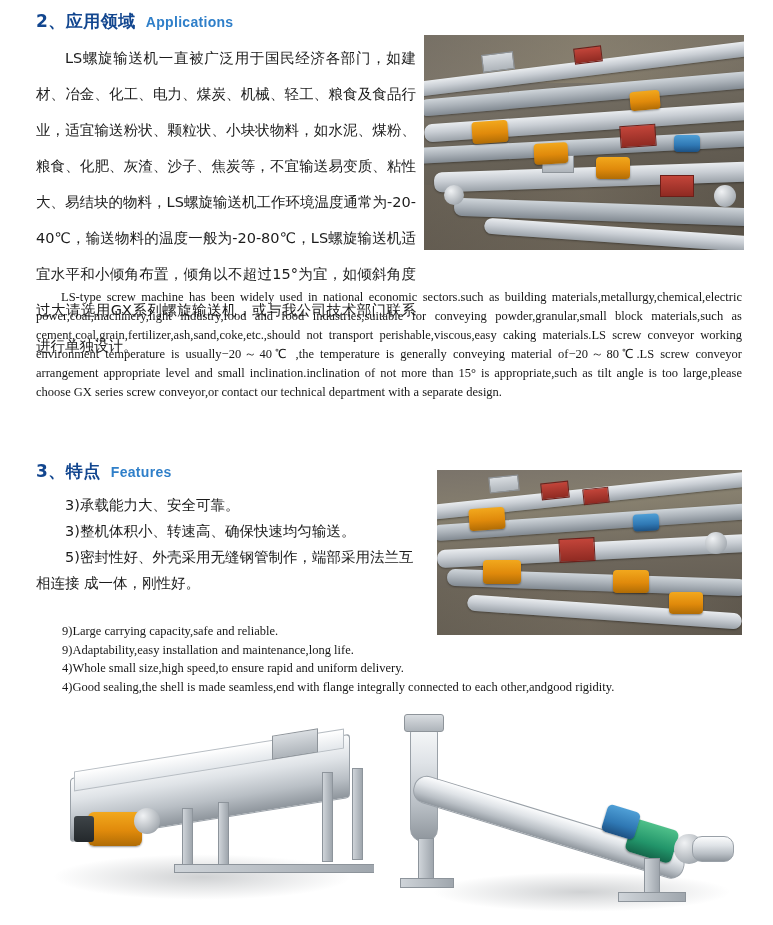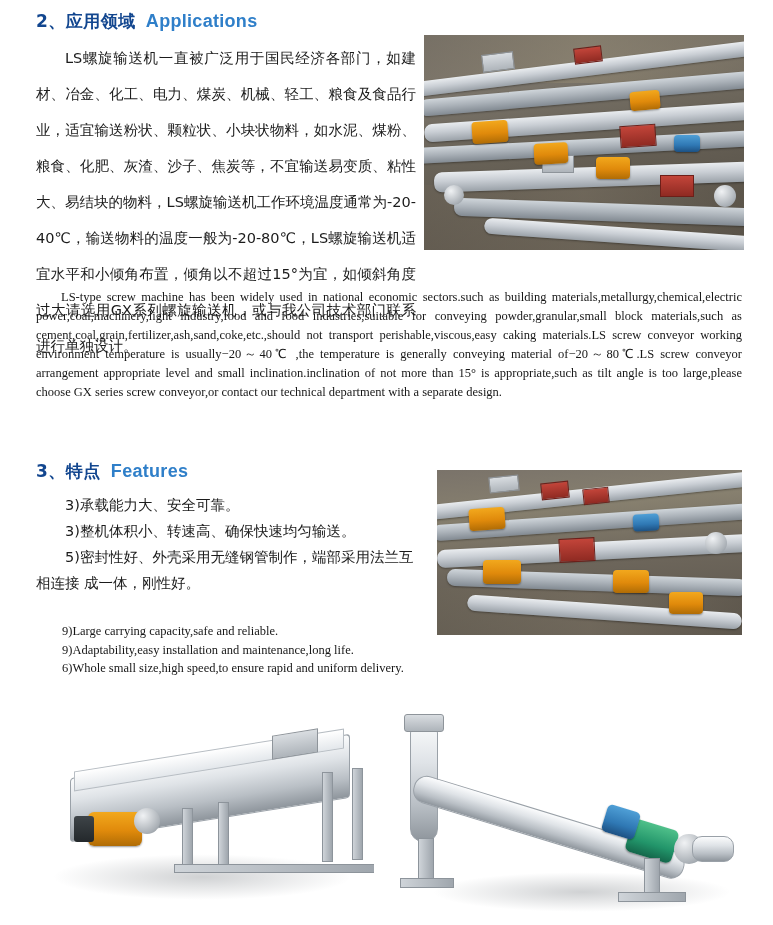--- a/index.html
+++ b/index.html
@@ -28,21 +28,21 @@
     font-weight: bold;
   }
   .section-heading .cn {
     font-family: "DejaVu Sans", "Liberation Sans", sans-serif;
     font-size: 17px;
     color: #12468f;
     letter-spacing: 0.5px;
   }
   .section-heading .en {
     font-family: "Liberation Sans", sans-serif;
-    font-size: 18px;
+    font-size: 14px;
     color: #2f7fc9;
     margin-left: 10px;
     letter-spacing: 0.3px;
   }
 
   #heading-applications { left: 36px; top: 10px; }
   #heading-features     { left: 36px; top: 460px; }
 
   
   .cn-body {
@@ -279,21 +279,22 @@
       <div class="motor" style="left:176px;top:100px;width:36px;height:23px;"></div>
       <div class="motor" style="left:232px;top:122px;width:34px;height:22px;"></div>
       <div class="motor blue" style="left:196px;top:44px;width:26px;height:17px;transform:rotate(-3deg);"></div>
       <div class="flange" style="left:268px;top:62px;width:22px;height:22px;"></div>
     </div>
   </div>
 
   <div id="feat-en-list">
     <div>9)Large carrying capacity,safe and reliable.</div>
     <div>9)Adaptability,easy installation and maintenance,long life.</div>
-    <div>6)Whole small size,high speed,to ensure rapid and uniform delivery.</div>
+    <div>4)Whole small size,high speed,to ensure rapid and uniform delivery.</div>
+    <div>4)Good sealing,the shell is made seamless,end with flange integrally  connected to each other,andgood rigidity.</div>
   </div>
 
   <div class="photo" id="photo-conveyor-left">
     <div class="scene">
       <div class="shadow-blob" style="left:30px;top:138px;width:300px;height:46px;"></div>
 
       <div class="body-tube" style="left:48px;top:40px;width:278px;height:62px;transform:skewY(-9deg);border-radius:4px;"></div>
 
       <div style="position:absolute;left:52px;top:34px;width:268px;height:18px;transform:skewY(-9deg);background:linear-gradient(180deg,#ffffff,#e3e7eb);border:1px solid #b7bdc3;"></div>
 

